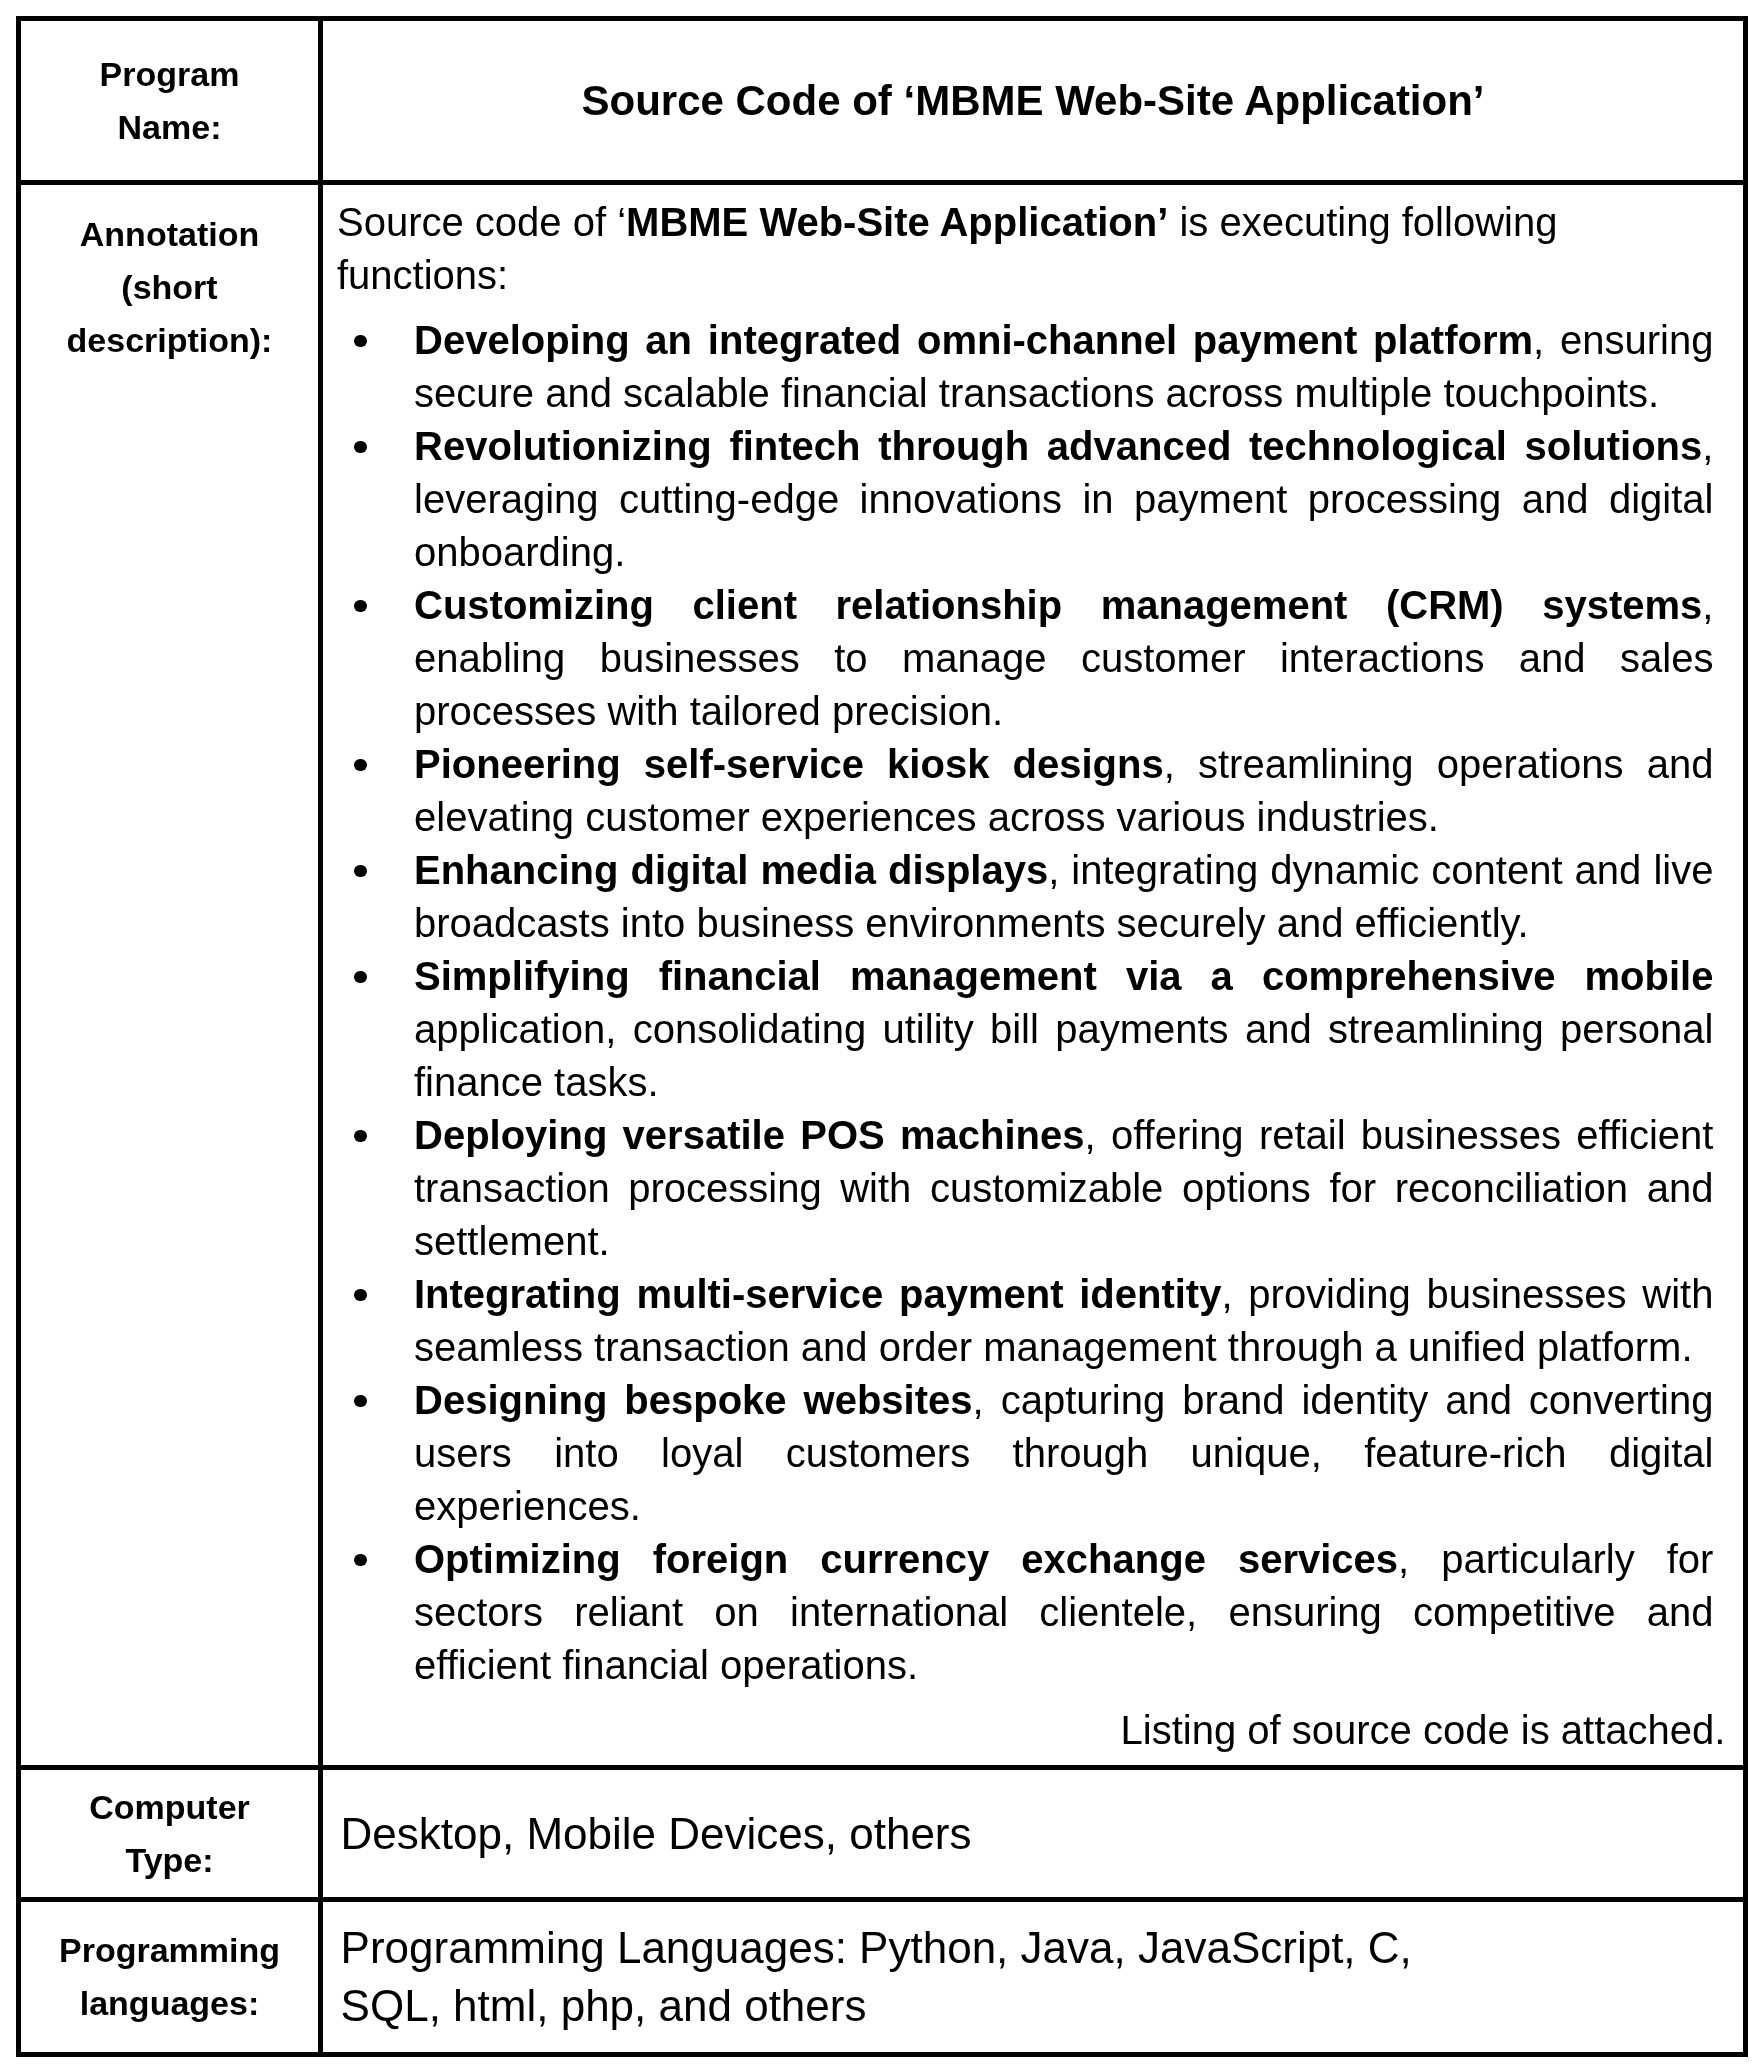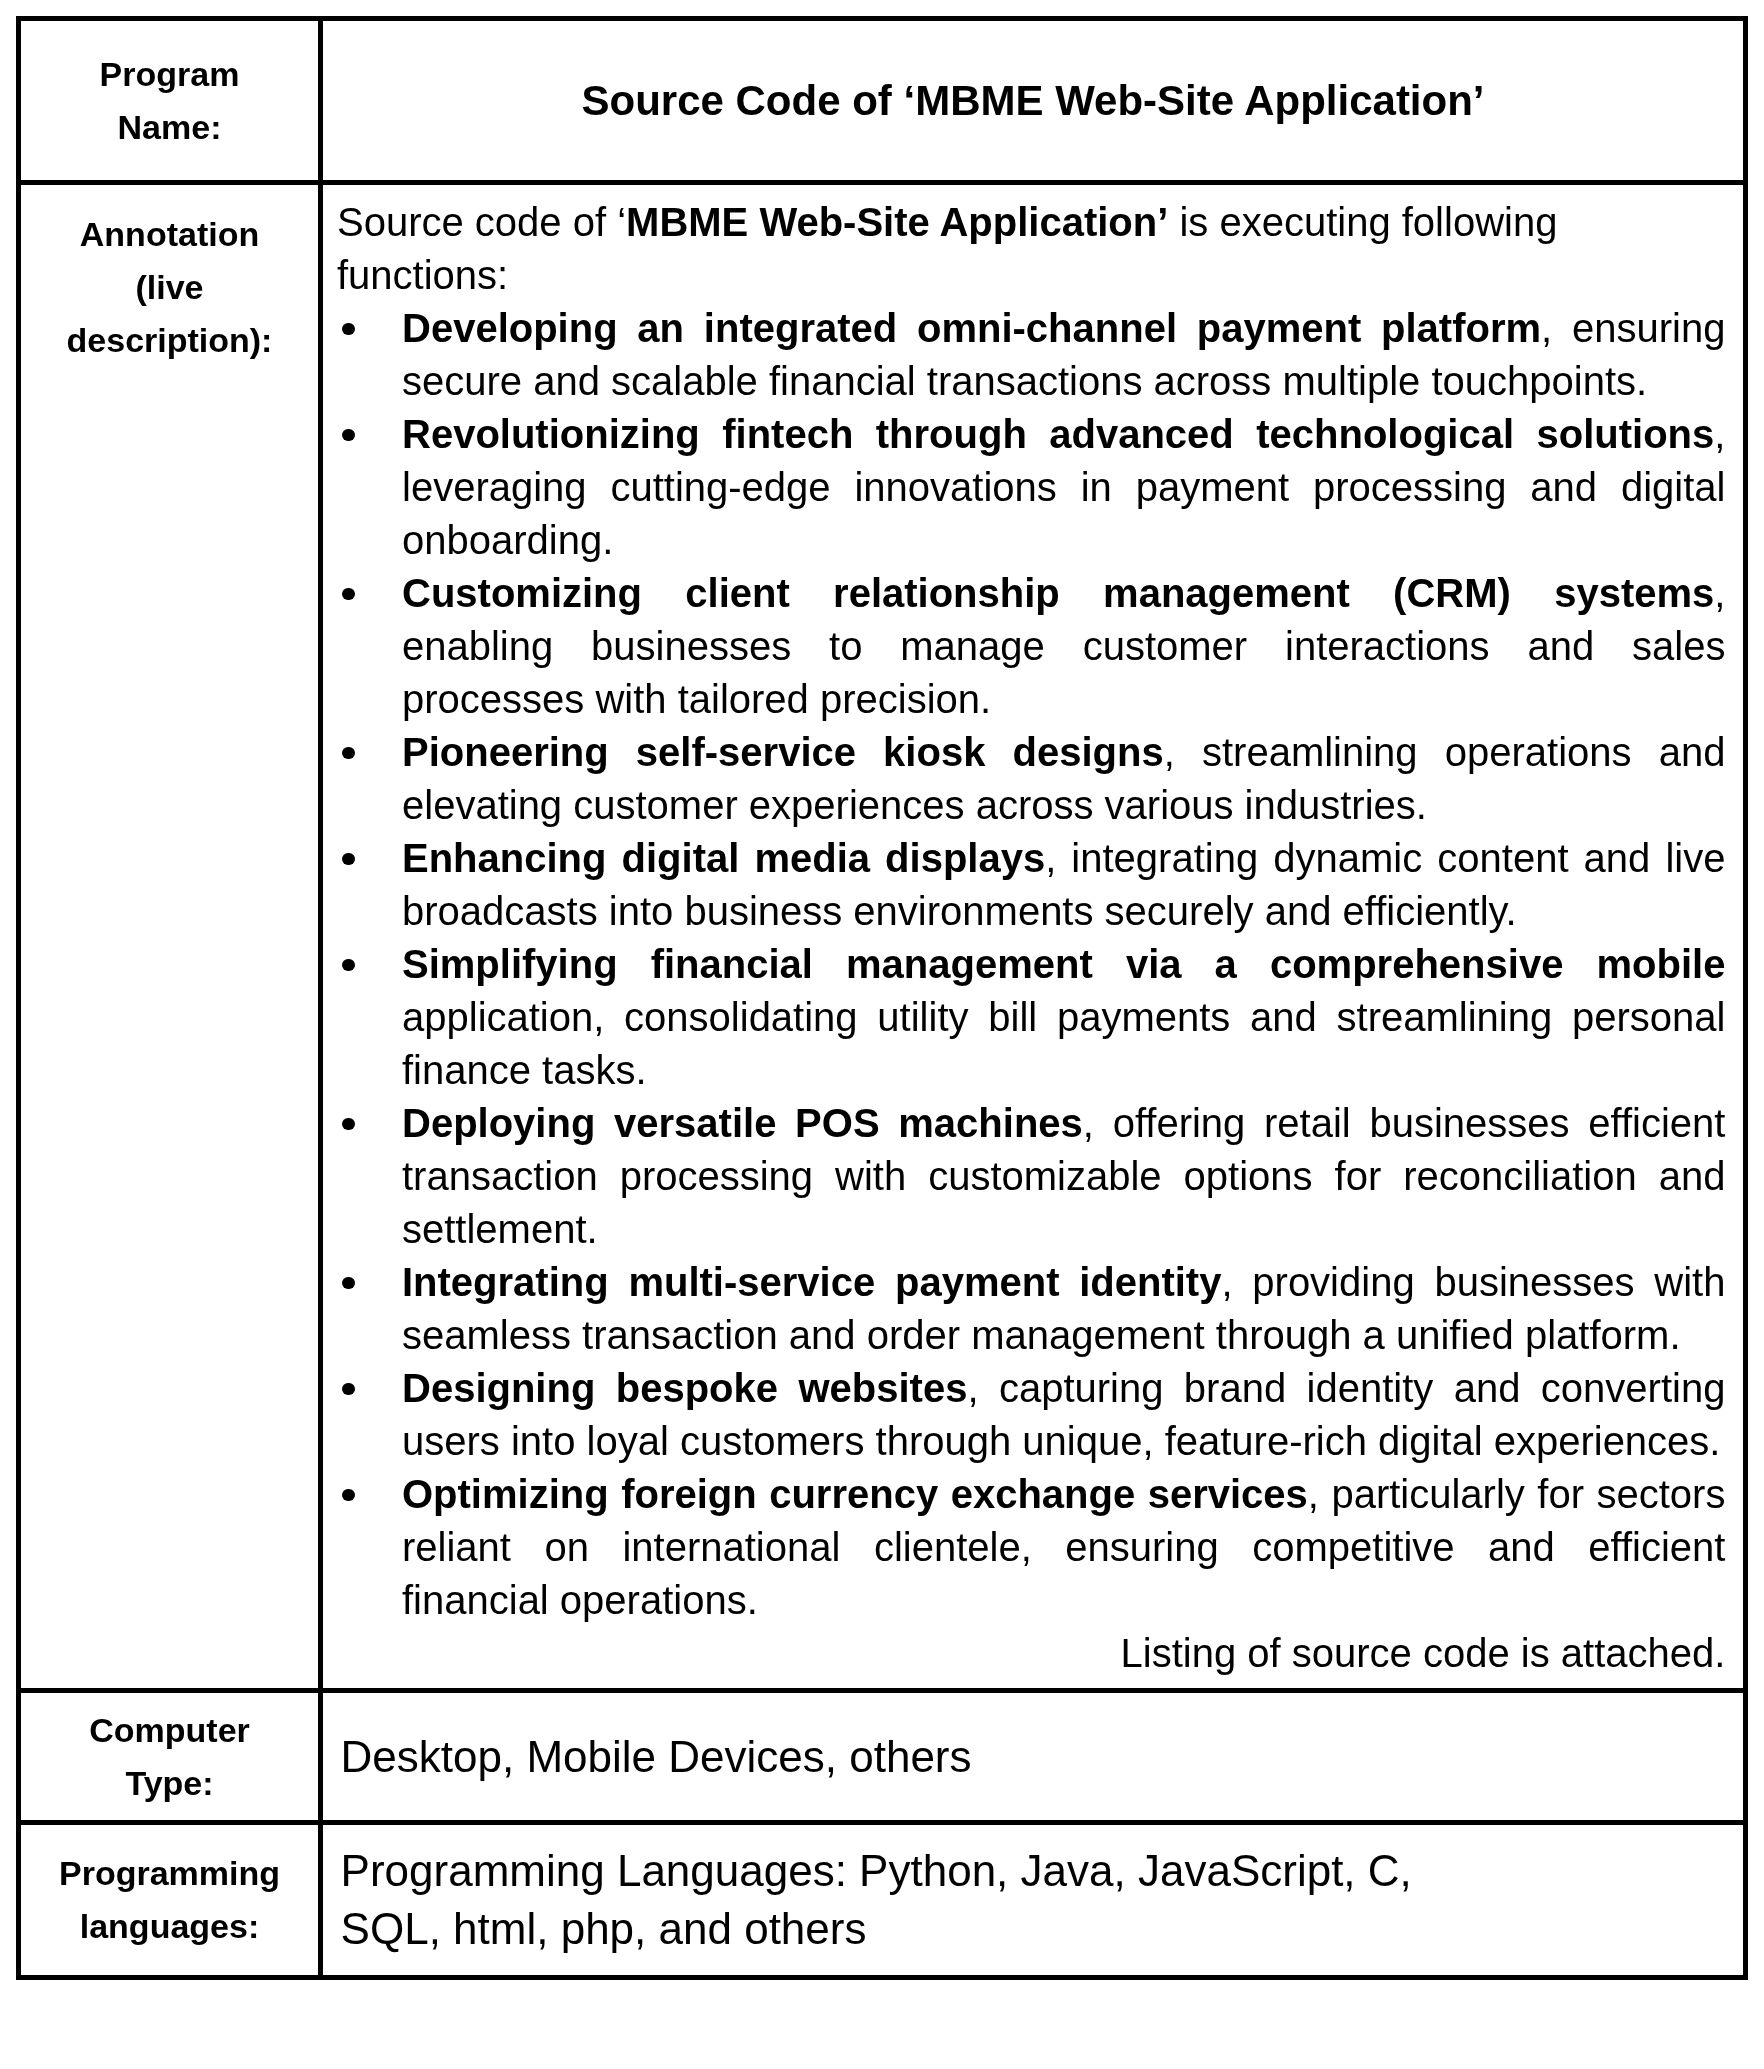--- a/index.html
+++ b/index.html
@@ -57,21 +57,21 @@
   }
   .annotation-cell {
     vertical-align: top;
     padding: 10.6px 17.6px 8.8px 14px;
     font-size: 40px;
     line-height: 53px;
   }
   .annotation-cell p { margin: 0; }
   .annotation-cell .intro { text-align: left; }
   ul.bullets {
-    margin: 0;
+    margin: 12px;
     padding: 0;
     list-style: none;
   }
   li.bullet {
     position: relative;
     padding-left: 65px;
     text-align: justify;
     text-justify: inter-word;
   }
   li.bullet::before {
@@ -111,21 +111,21 @@
         <div>Name:</div>
       </td>
       <td class="title-cell">
         <span>Source Code of ‘MBME Web-Site Application’</span>
       </td>
     </tr>
 
     <tr class="r-annot">
       <td class="label-cell top">
         <div>Annotation</div>
-        <div>(live</div>
+        <div>(short</div>
         <div>description):</div>
       </td>
       <td class="annotation-cell">
         <p class="intro"><span>Source code of ‘</span><b>MBME Web-Site Application’</b><span> is executing following functions:</span></p>
         <ul class="bullets">
               <li class="bullet"><b class="lead">Developing an integrated omni-channel payment platform</b><span class="rest">, ensuring secure and scalable financial transactions across multiple touchpoints.</span></li>
               <li class="bullet"><b class="lead">Revolutionizing fintech through advanced technological solutions</b><span class="rest">, leveraging cutting-edge innovations in payment processing and digital onboarding.</span></li>
               <li class="bullet"><b class="lead">Customizing client relationship management (CRM) systems</b><span class="rest">, enabling businesses to manage customer interactions and sales processes with tailored precision.</span></li>
               <li class="bullet"><b class="lead">Pioneering self-service kiosk designs</b><span class="rest">, streamlining operations and elevating customer experiences across various industries.</span></li>
               <li class="bullet"><b class="lead">Enhancing digital media displays</b><span class="rest">, integrating dynamic content and live broadcasts into business environments securely and efficiently.</span></li>

